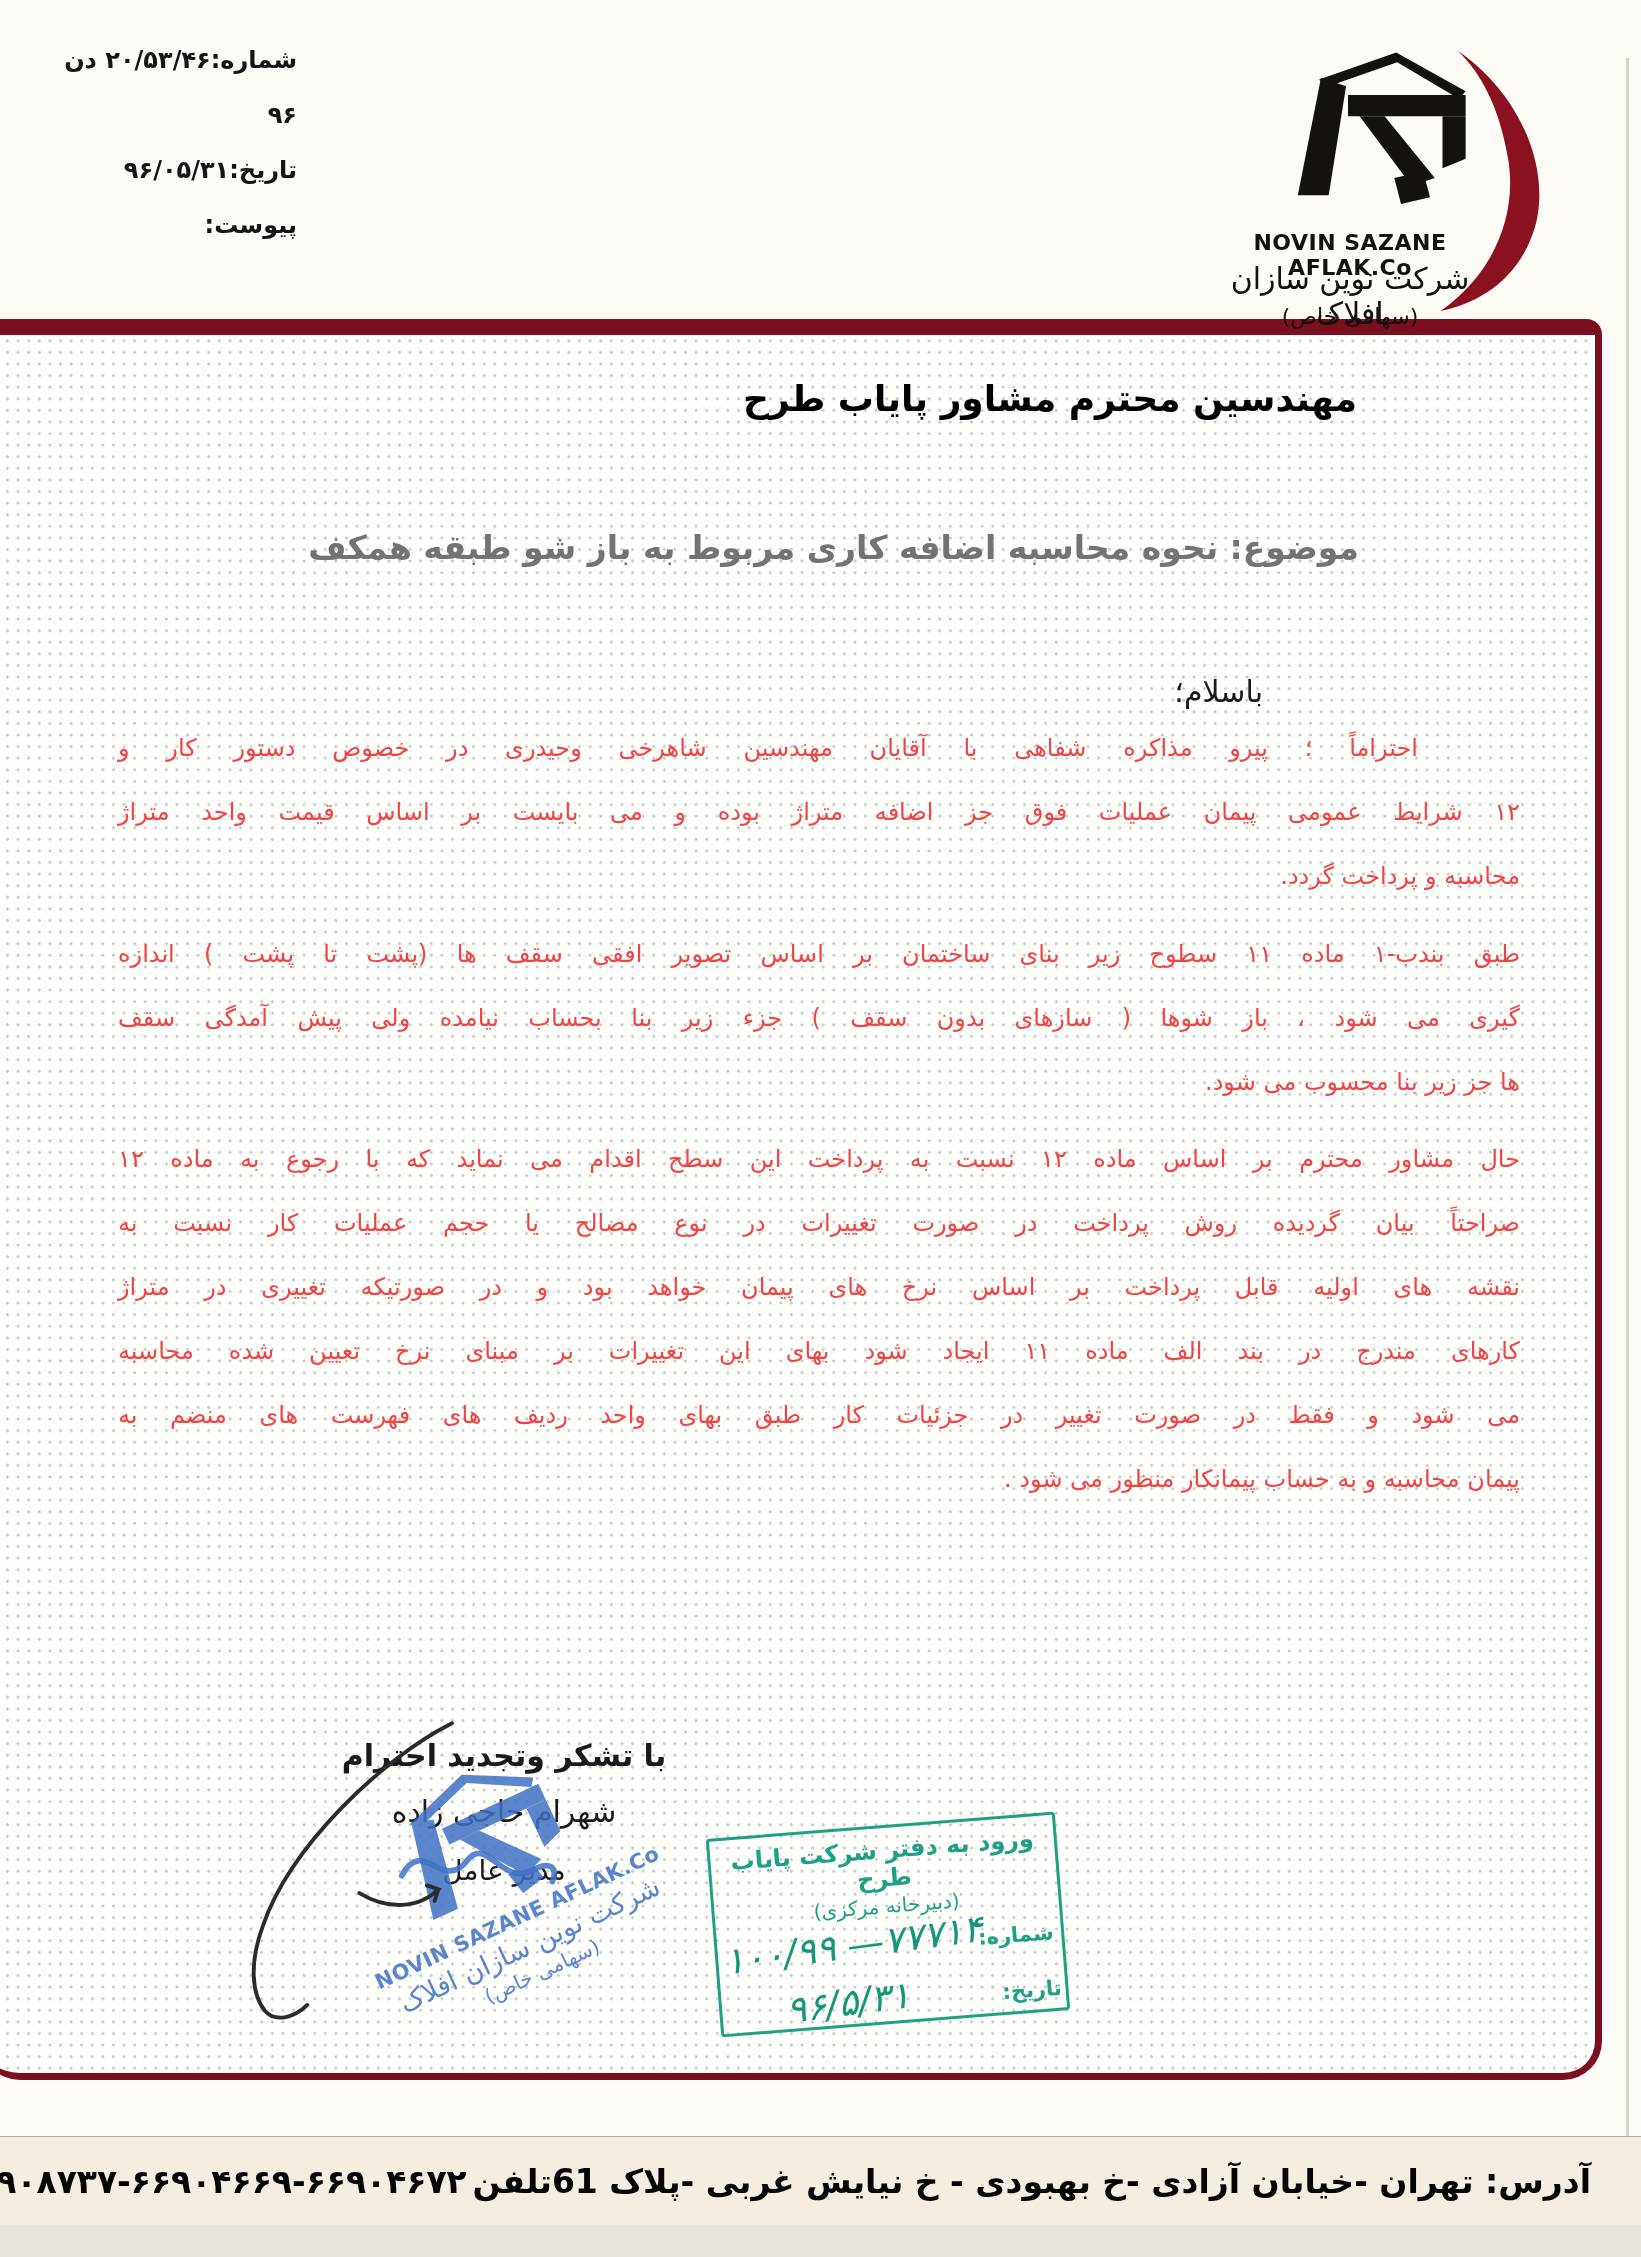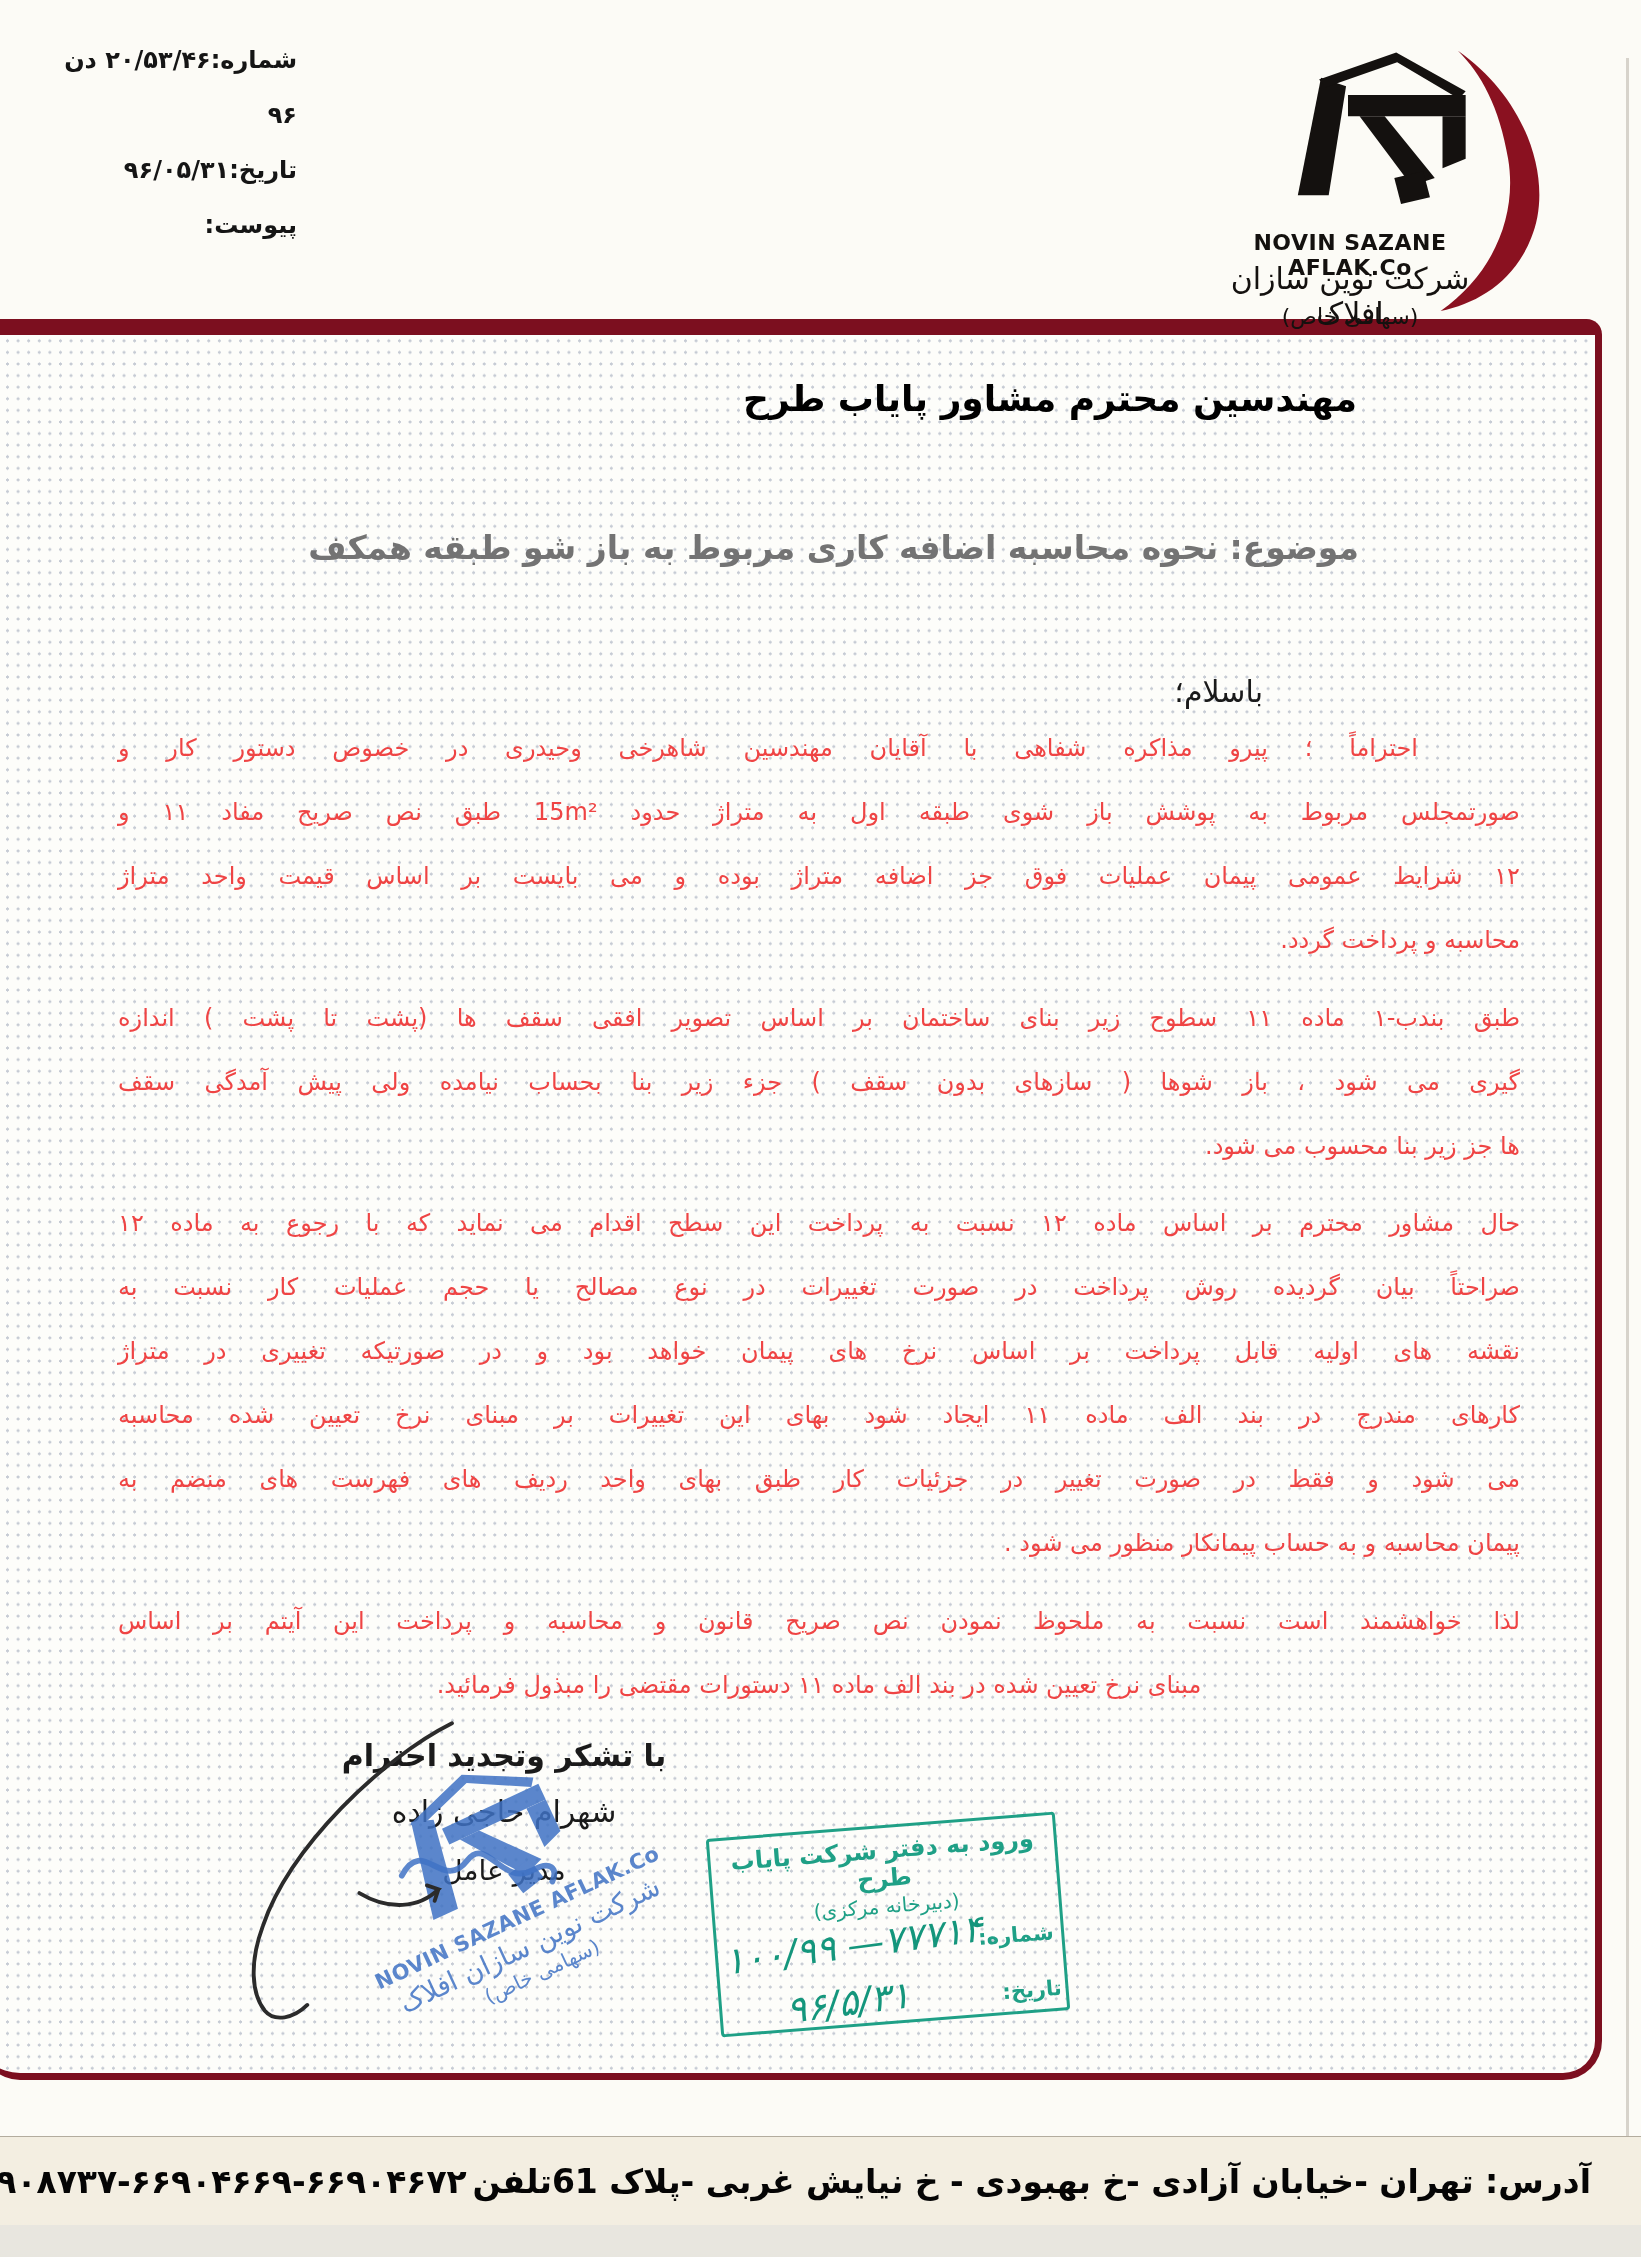--- a/index.html
+++ b/index.html
@@ -121,40 +121,35 @@
     <div class="logo-type">(سهامی خاص)</div>
   </div>
 
   <div class="recipient">مهندسین محترم مشاور پایاب طرح</div>
   <div class="subject">موضوع: نحوه محاسبه اضافه کاری مربوط به باز شو طبقه همکف</div>
   <div class="salutation">باسلام؛</div>
 
   <div class="body-text">
     <div class="para">
       <div class="bline indent">احتراماً ؛ پیرو مذاکره شفاهی با آقایان مهندسین  شاهرخی وحیدری در خصوص دستور کار و</div>
-      <div class="bline">صورتمجلس مربوط به پوشش باز شوی طبقه اول به متراژ حدود 15m² طبق نص صریح مفاد ۱۱ و</div>
       <div class="bline">۱۲ شرایط عمومی پیمان عملیات فوق جز اضافه متراژ بوده و می بایست بر اساس قیمت واحد متراژ</div>
       <div class="bline end">محاسبه و پرداخت گردد.</div>
     </div>
     <div class="para">
       <div class="bline">طبق بندب-۱ ماده ۱۱ سطوح زیر بنای ساختمان بر اساس تصویر افقی سقف ها (پشت تا پشت ) اندازه</div>
       <div class="bline">گیری می شود ، باز شوها ( سازهای بدون سقف ) جزء زیر بنا بحساب نیامده ولی پیش آمدگی سقف</div>
       <div class="bline end">ها جز زیر بنا محسوب می شود.</div>
     </div>
     <div class="para">
       <div class="bline">حال مشاور محترم بر اساس ماده ۱۲ نسبت به پرداخت این سطح اقدام می نماید که با رجوع به ماده ۱۲</div>
       <div class="bline">صراحتاً بیان گردیده روش پرداخت در صورت تغییرات در نوع مصالح یا حجم عملیات کار نسبت به</div>
       <div class="bline">نقشه های اولیه قابل پرداخت بر اساس نرخ های پیمان خواهد بود و در صورتیکه تغییری در متراژ</div>
       <div class="bline">کارهای مندرج در بند الف ماده ۱۱ ایجاد شود بهای این تغییرات بر مبنای نرخ تعیین شده محاسبه</div>
       <div class="bline">می شود و فقط در صورت تغییر در جزئیات کار طبق بهای واحد ردیف های فهرست های منضم به</div>
       <div class="bline end">پیمان محاسبه و به حساب پیمانکار منظور می شود .</div>
-    </div>
-    <div class="para">
-      <div class="bline">لذا خواهشمند است نسبت به ملحوظ نمودن نص صریح قانون و محاسبه و پرداخت این آیتم بر اساس</div>
-      <div class="bline center-last">مبنای نرخ تعیین شده در بند الف ماده ۱۱ دستورات مقتضی را مبذول فرمائید.</div>
     </div>
   </div>
 
   <div class="closing-block">
     <div class="closing-line">با تشکر وتجدید احترام</div>
     <div class="signer-name">شهرام حاجی زاده</div>
     <div class="signer-title">مدیر عامل</div>
   </div>
 
   <div class="blue-stamp">

